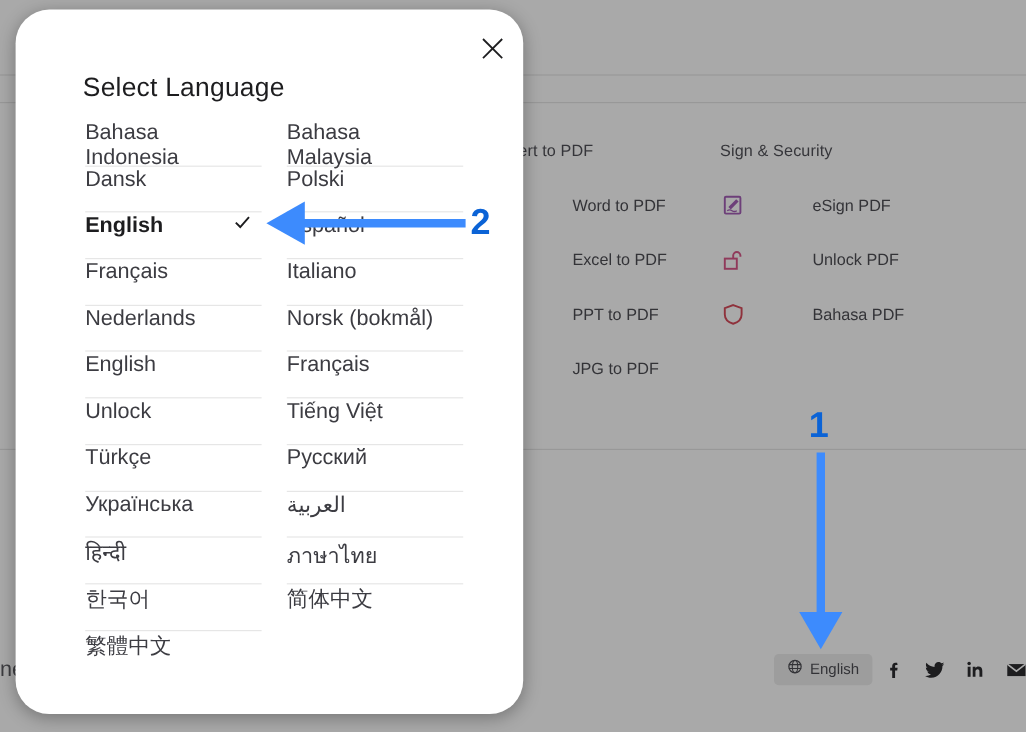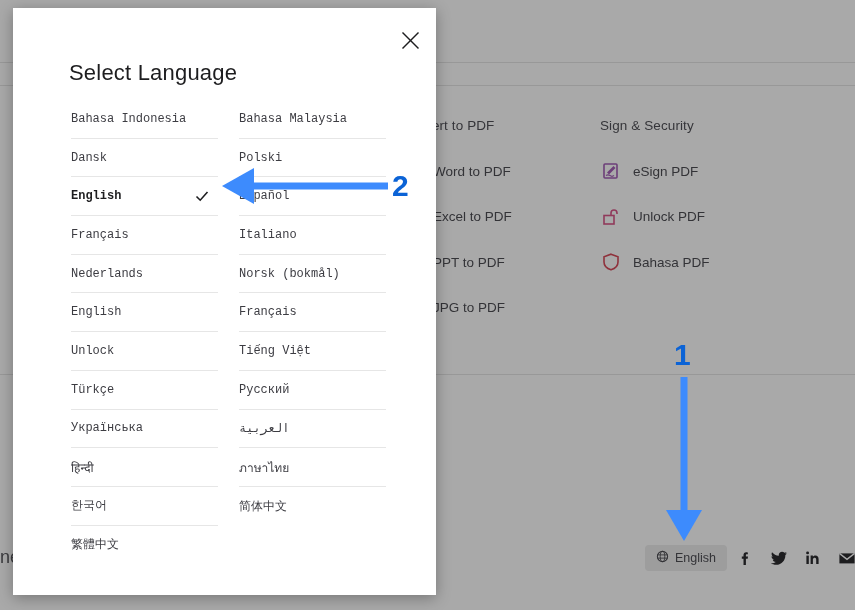--- a/index.html
+++ b/index.html
@@ -60,20 +60,21 @@
     height: 22px;
     flex: 0 0 22px;
     display: flex;
     align-items: center;
     justify-content: center;
   }
   .tool-label {
     font-size: 13.5px;
     color: #3b3b42;
     white-space: nowrap;
+    margin-left: 44px;
   }
 
   
   #footer-left-text {
     position: absolute;
     left: 0px;
     top: 547px;
     font-size: 18px;
     color: #4a4a50;
     white-space: nowrap;
@@ -123,20 +124,21 @@
   
   #lang-modal {
     position: absolute;
     left: 13px;
     top: 8px;
     width: 423px;
     height: 587px;
     background: #ffffff;
     z-index: 30;
     box-shadow: 0 3px 14px rgba(0,0,0,0.30);
+    border-radius: 28px;
   }
   #close-btn {
     position: absolute;
     right: 10px;
     top: 16px;
     width: 32px;
     height: 32px;
     display: flex;
     align-items: center;
     justify-content: center;
@@ -158,28 +160,27 @@
     top: 92px;
     width: 315px;
     display: grid;
     grid-template-columns: 1fr 1fr;
     column-gap: 21px;
   }
   .lang-cell {
     height: 38.7px;
     border-bottom: 1px solid #e6e6e6;
     display: flex;
-    align-items: center;
+    align-items: flex-start;
     justify-content: space-between;
-    font-size: 12px;
+    font-size: 18px;
     color: #3c3c42;
     cursor: pointer;
     padding-right: 2px;
     box-sizing: border-box;
-    font-family: Liberation Mono, monospace;
   }
   .lang-cell.selected { font-weight: bold; color: #1d1d1f; }
   .lang-cell.last-row { border-bottom: none; }
   .check {
     width: 16px;
     height: 16px;
     flex: 0 0 16px;
     margin-right: 6px;
   }
   .check.hidden { visibility: hidden; }

